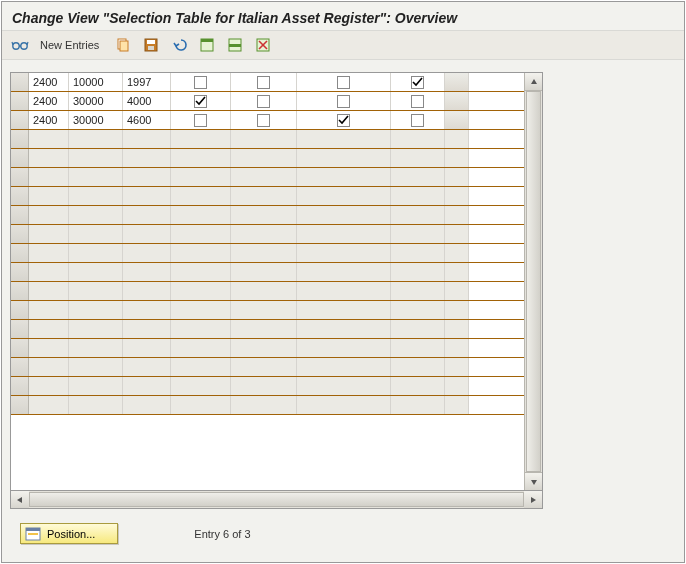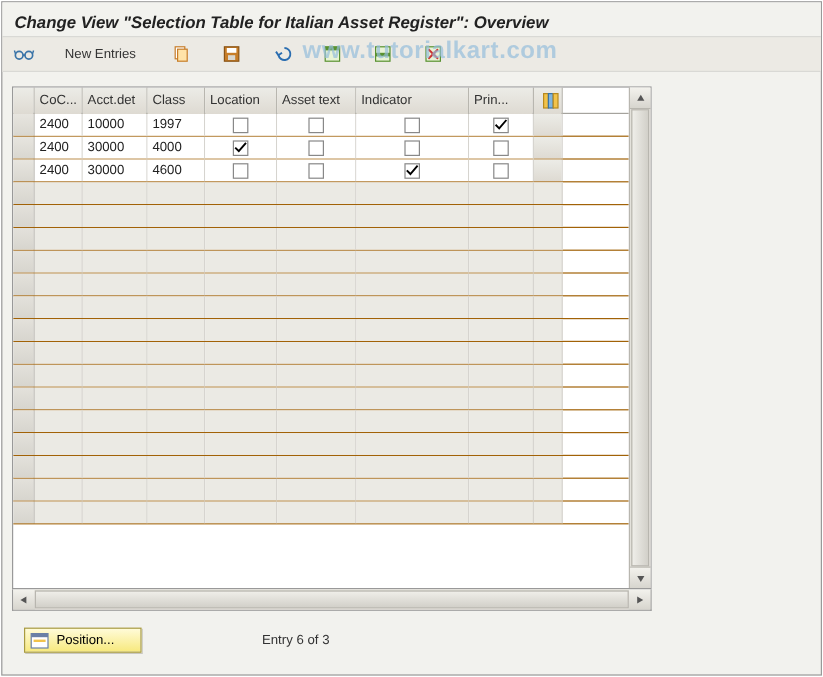--- a/index.html
+++ b/index.html
@@ -21,21 +21,21 @@
     padding: 8px 10px 4px 10px;
     font-size: 14px;
     font-weight: bold;
     font-style: italic;
     color: #222;
     background: #f2f2ee;
   }
   .toolbar {
     display: flex;
     align-items: center;
-    gap: 22px;
+    gap: 8px;
     padding: 4px 8px;
     position: relative;
     border-bottom: 1px solid #d9d9d5;
     border-top: 1px solid #d9d9d5;
     background: #eceae4;
   }
   .tb-btn {
     display: inline-flex;
     align-items: center;
     justify-content: center;
@@ -159,21 +159,21 @@
   }
   .hs-btn {
     width:18px;display:flex;align-items:center;justify-content:center;
     background: linear-gradient(#f3f2ed,#d7d5ce);
   }
   .hs-track{flex:1;background:#e4e2db;position:relative;}
   .hs-thumb{position:absolute;left:0;top:1px;bottom:1px;width:100%;
     background: linear-gradient(#efeee9,#d2d0c9);border:1px solid #b8b6af;}
   .footer {
     display:flex; align-items:center;
-    gap: 100px;
+    gap: 76px;
     padding: 14px 8px 0 10px;
   }
   .pos-btn {
     display:flex;align-items:center;
     height: 21px;
     background: linear-gradient(#fffbd8,#f7e97e);
     border:1px solid #a99b3e;
     padding: 0 22px 0 4px;
     gap:6px;
     font-size:11px;
@@ -229,43 +229,25 @@
           <rect x="2" y="7" width="12" height="3" fill="#58912f"></rect>
         </svg>
     </span>
     <span class="tb-btn">
       <svg width="16" height="16" viewBox="0 0 16 16">
           <rect x="2" y="2" width="12" height="12" fill="#e8f3d5" stroke="#58912f"></rect>
           <line x1="4" y1="4" x2="12" y2="12" stroke="#c33" stroke-width="1.6"></line>
           <line x1="12" y1="4" x2="4" y2="12" stroke="#c33" stroke-width="1.6"></line>
         </svg>
     </span>
-    <span class="watermark">www.tutorialkart.com</span>
   </div>
 
   <div class="content">
     <div class="table-wrap">
       <div class="grid">
-        <div class="grid-row grid-header">
-          <div class="cell sel-cell"></div>
-          <div class="cell c-coc">CoC...</div>
-          <div class="cell c-acct">Acct.det</div>
-          <div class="cell c-class">Class</div>
-          <div class="cell c-loc">Location</div>
-          <div class="cell c-text">Asset text</div>
-          <div class="cell c-ind">Indicator</div>
-          <div class="cell c-prin">Prin...</div>
-          <div class="cell c-conf">
-            <svg width="14" height="14" viewBox="0 0 14 14">
-                <rect x="1" y="1" width="4" height="12" fill="#f2c34b" stroke="#b88a1f"></rect>
-                <rect x="5" y="1" width="4" height="12" fill="#7fb4e0" stroke="#3a74a8"></rect>
-                <rect x="9" y="1" width="4" height="12" fill="#f2c34b" stroke="#b88a1f"></rect>
-              </svg>
-          </div>
-        </div>
         <div id="rows-container">
             <div class="grid-row">
     <div class="cell sel-cell"></div>
     <div class="cell c-coc">2400</div>
     <div class="cell c-acct">10000</div>
     <div class="cell c-class">1997</div>
     <div class="cell c-loc">
                 <span class="chk"></span>
               </div>
     <div class="cell c-text">

